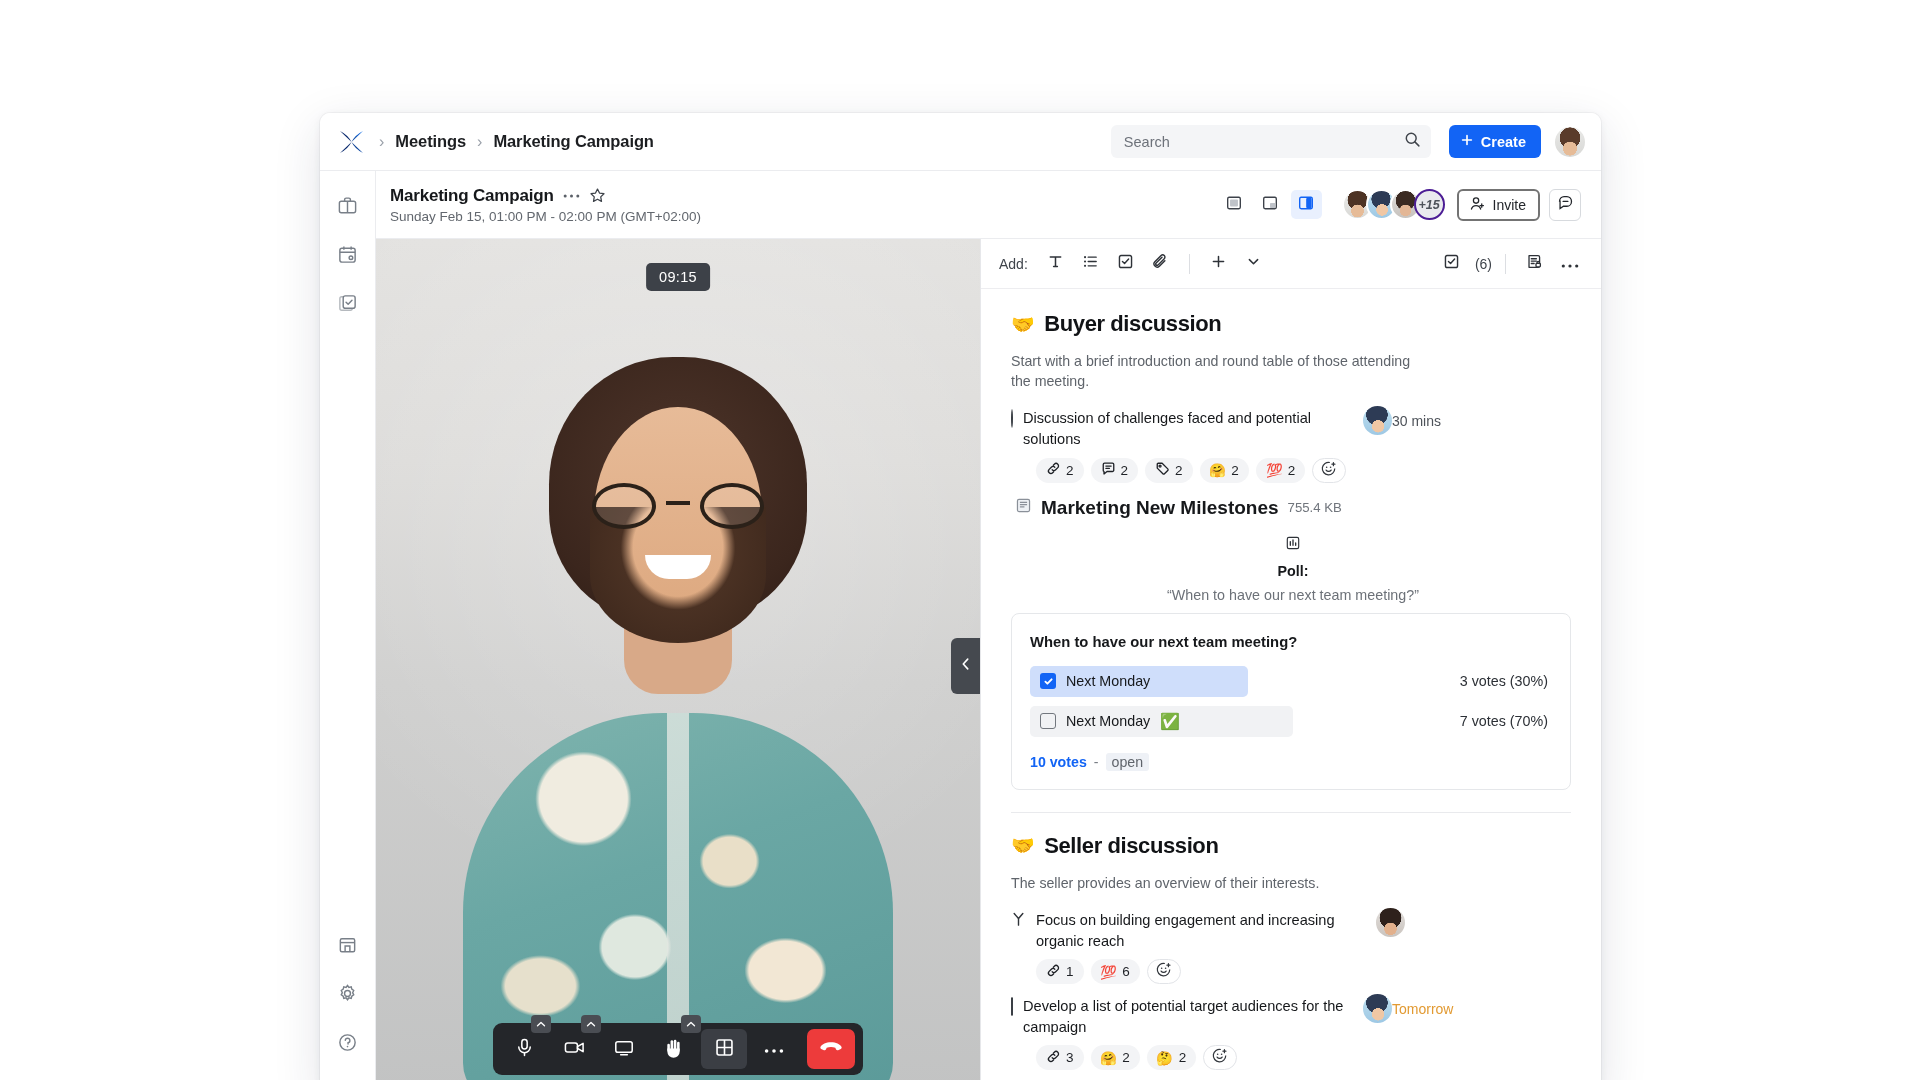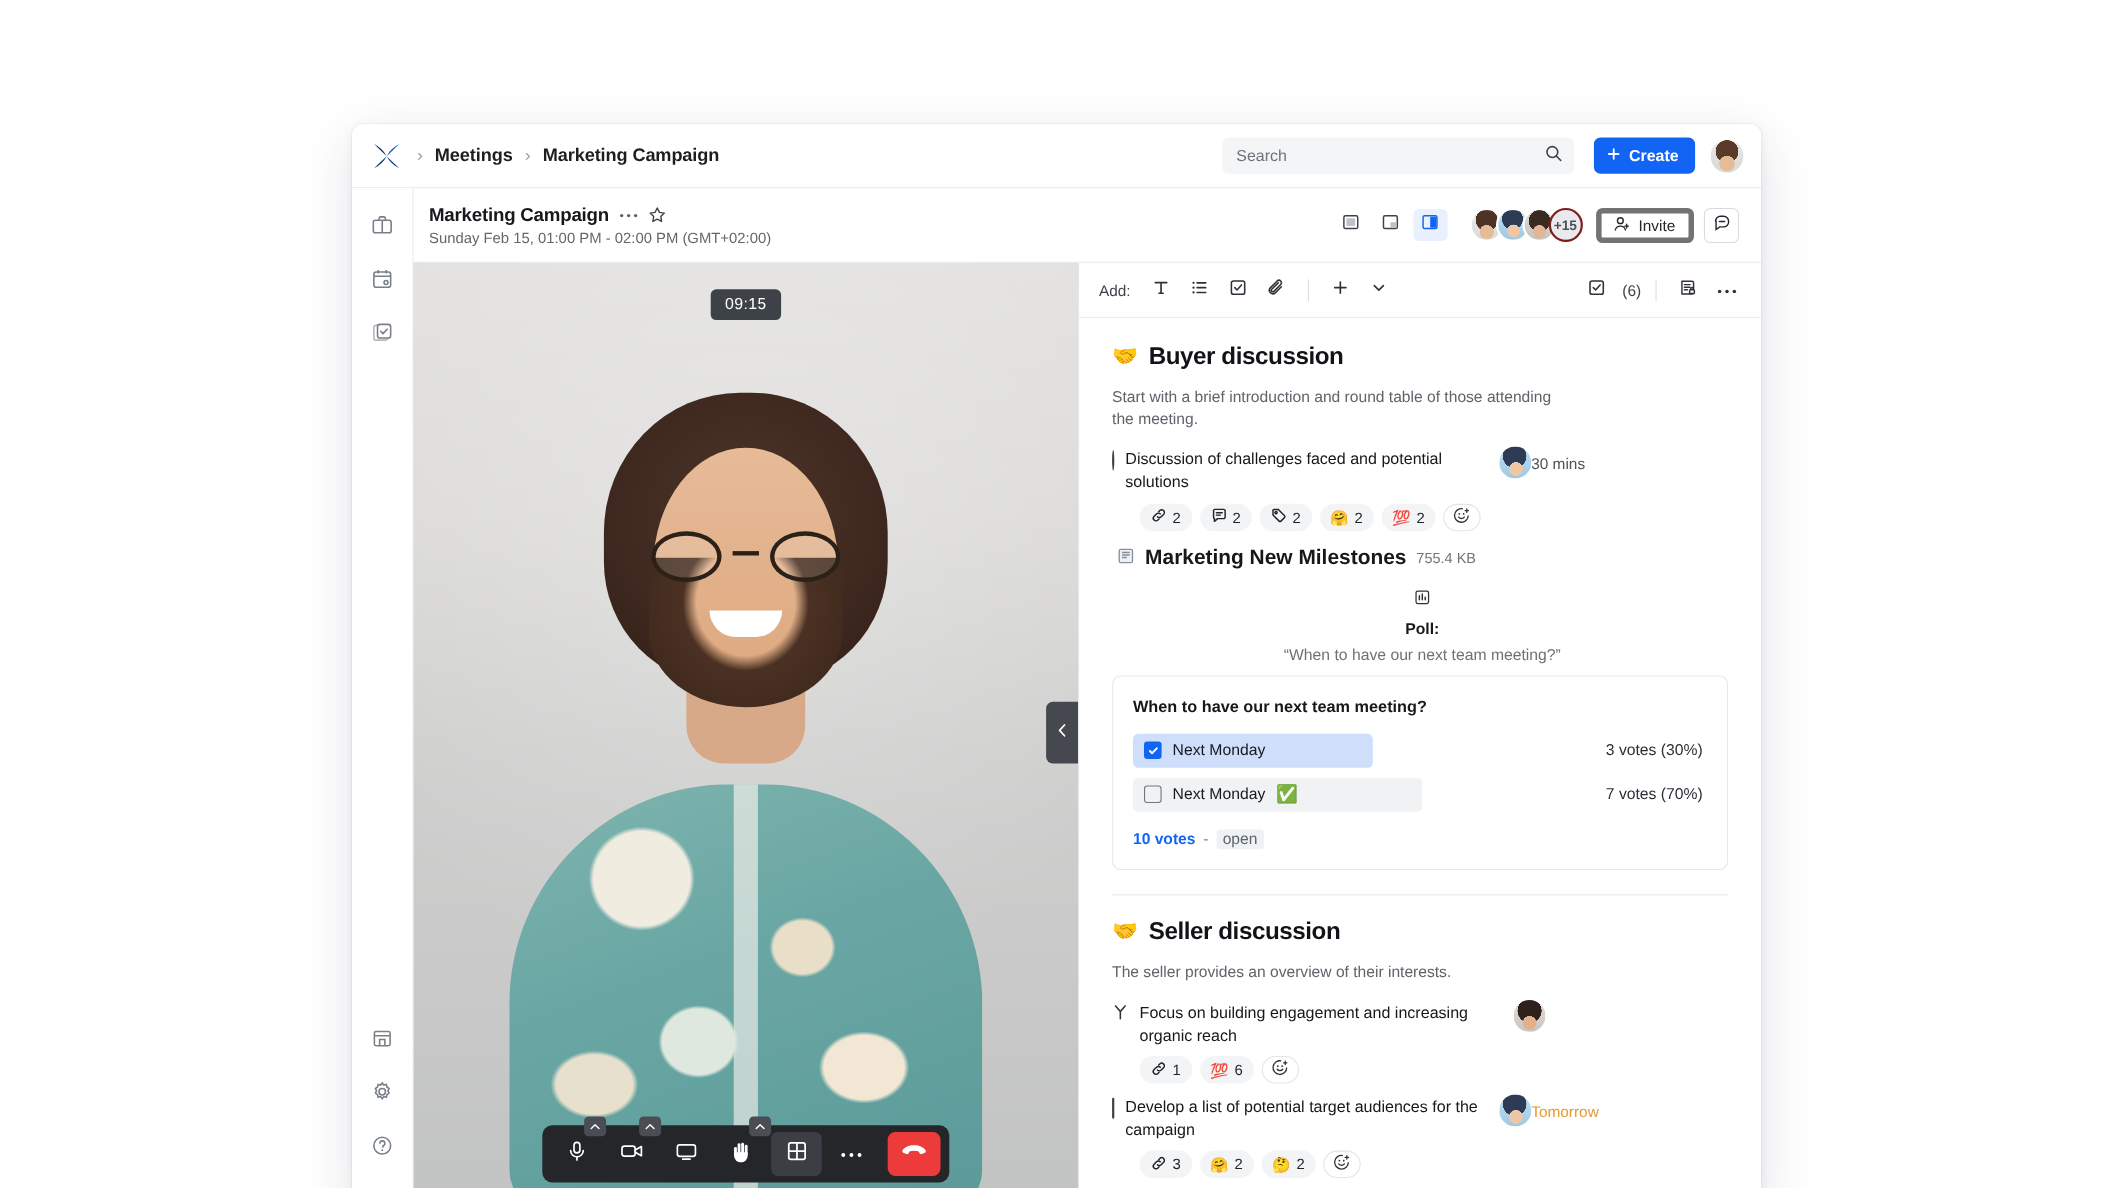--- a/index.html
+++ b/index.html
@@ -113,25 +113,26 @@
   }
   .layout-btn.active { background: #e9f0fe; color: #1264f5; }
   .av-stack { display: flex; align-items: center; margin-right: 12px; }
   .av-stack .avatar { width: 31px; height: 31px; border: 2px solid #fff; margin-left: -7px; }
   .av-stack .avatar:first-child { margin-left: 0; }
   .av-more {
     width: 31px; height: 31px; border-radius: 50%;
     background: #e9eaee; color: #4e535b;
     font-size: 12.5px; font-weight: 600;
     display: flex; align-items: center; justify-content: center;
-    margin-left: -7px; border: 2px solid #7f1d1d;
+    margin-left: -7px; border: 2px solid #4c1d95;
     cursor: pointer;
+    font-style: italic;
   }
   .invite-btn {
-    height: 32px; border: 5px solid #737373; border-radius: 6px;
+    height: 32px; border: 2px solid #737373; border-radius: 6px;
     background: #fff; color: #23262b; font-size: 14px; font-weight: 500;
     padding: 0 12px 0 10px; display: flex; align-items: center; gap: 7px;
     cursor: pointer; margin-right: 9px;
     font-family: "Liberation Sans", sans-serif;
   }
   .chat-btn {
     width: 32px; height: 32px; border: 1px solid #d7dade; border-radius: 6px;
     background: #fff; display: flex; align-items: center; justify-content: center;
     cursor: pointer; color: #23262b;
   }

